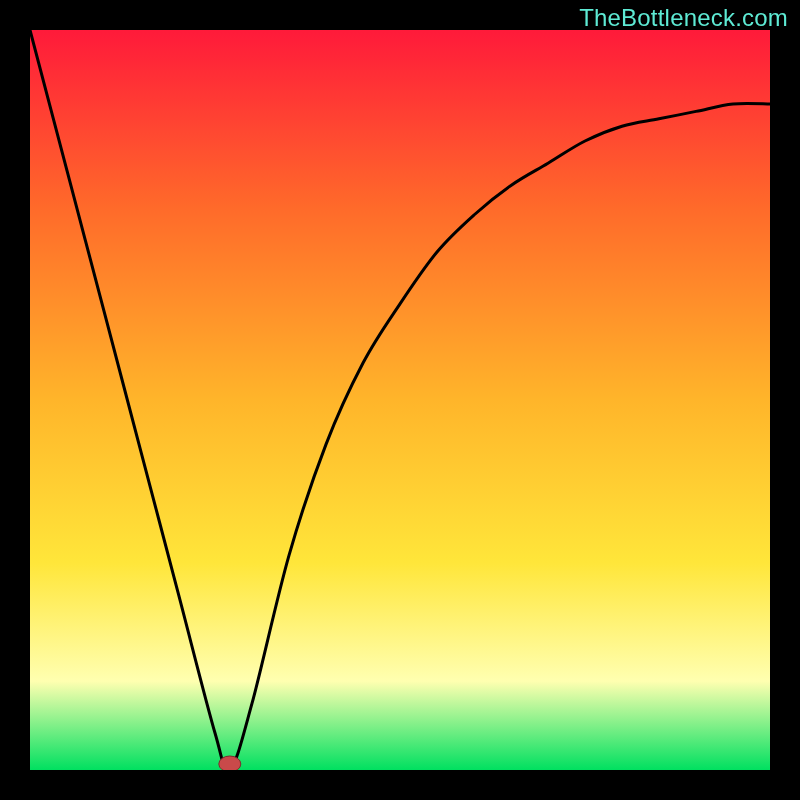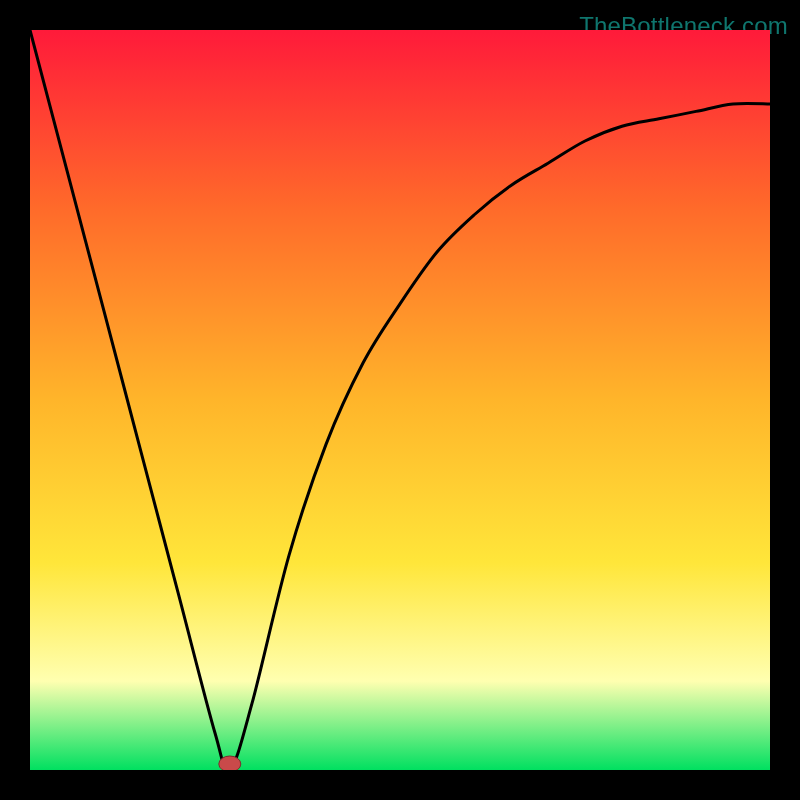--- a/index.html
+++ b/index.html
@@ -15,25 +15,24 @@
     position: absolute;
     left: 30px;
     top: 30px;
     width: 740px;
     height: 740px;
   }
   .attribution {
     position: absolute;
     top: 4px;
     right: 12px;
-    color: #0f766e;
+    color: #5eead4;
     font-size: 24px;
     font-weight: 500;
     letter-spacing: 0.2px;
-    margin-top: 8px;
   }
   svg {
     display: block;
   }
 </style>
 </head>
 <body>
 
 <div class="attribution">TheBottleneck.com</div>
 

